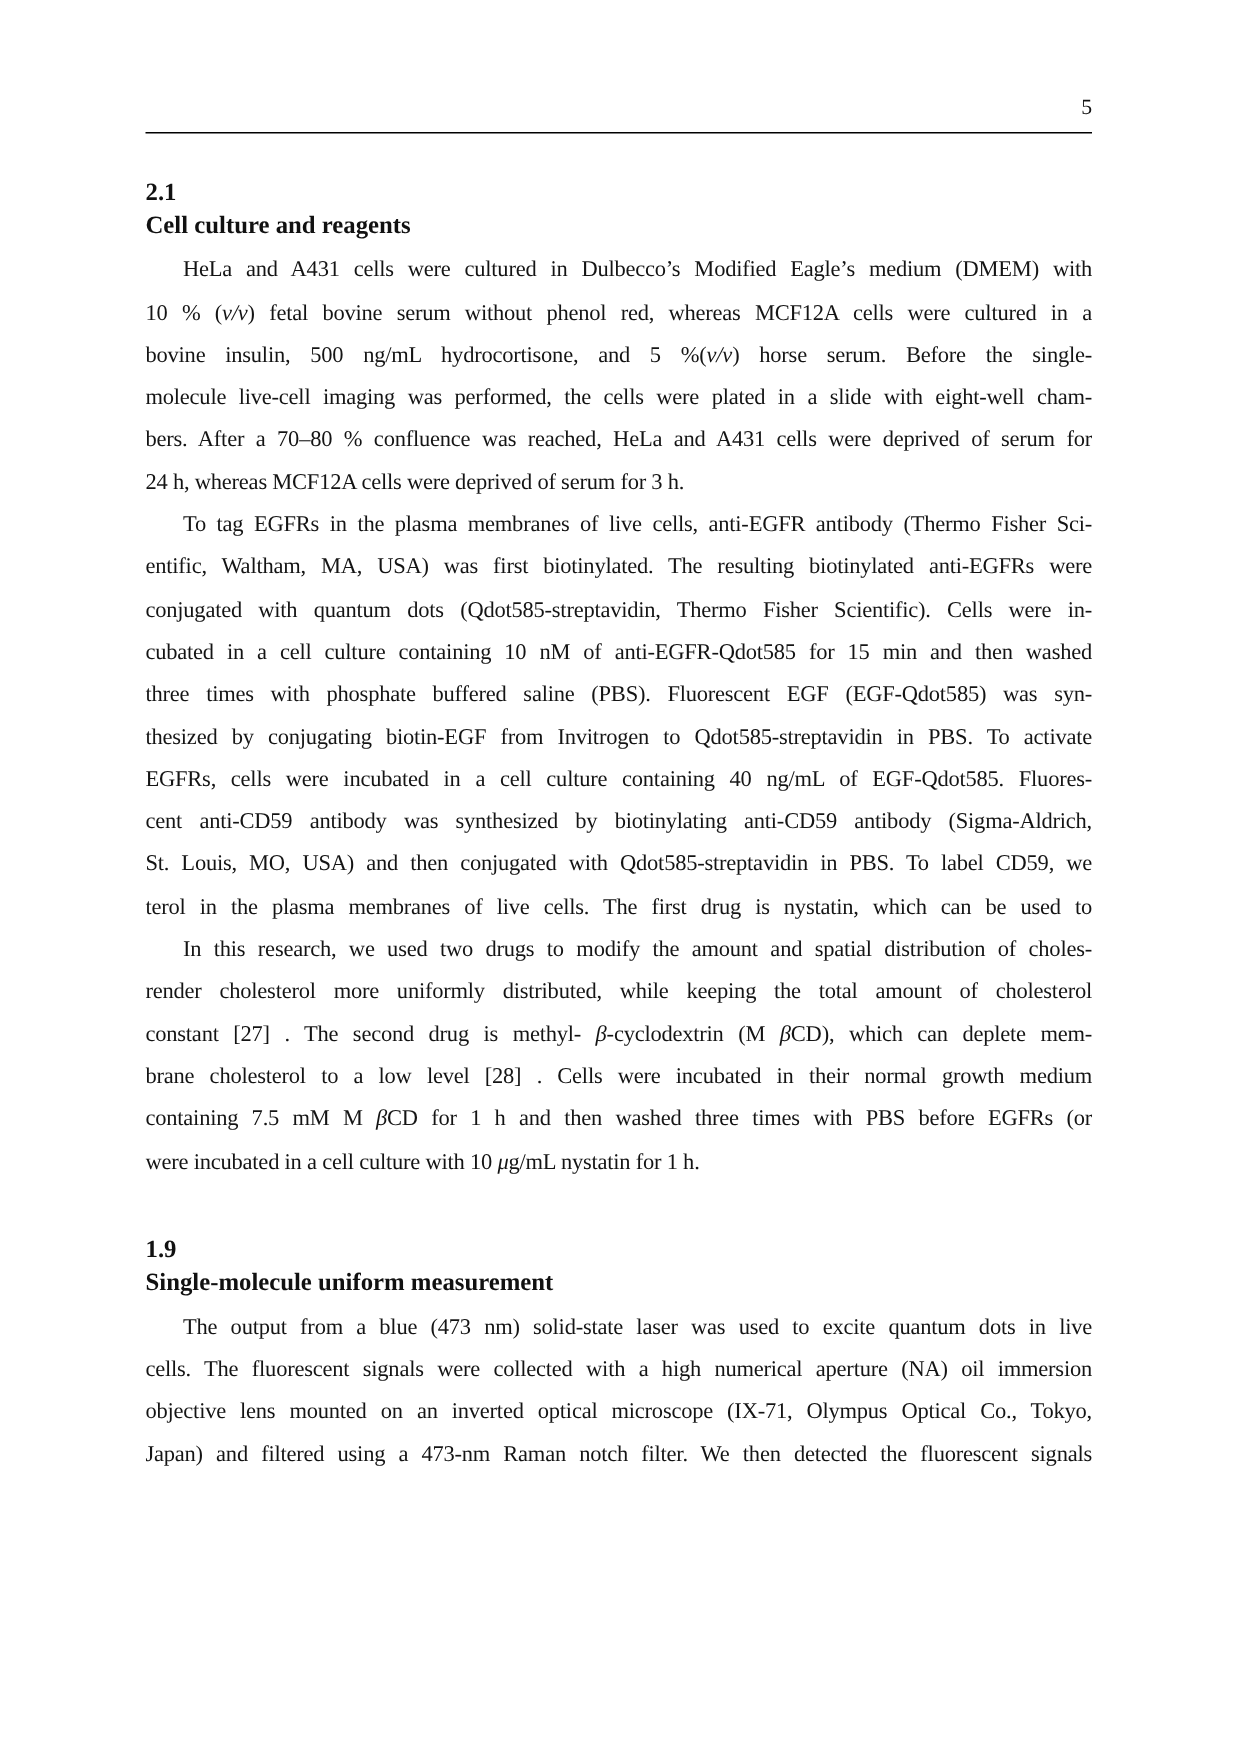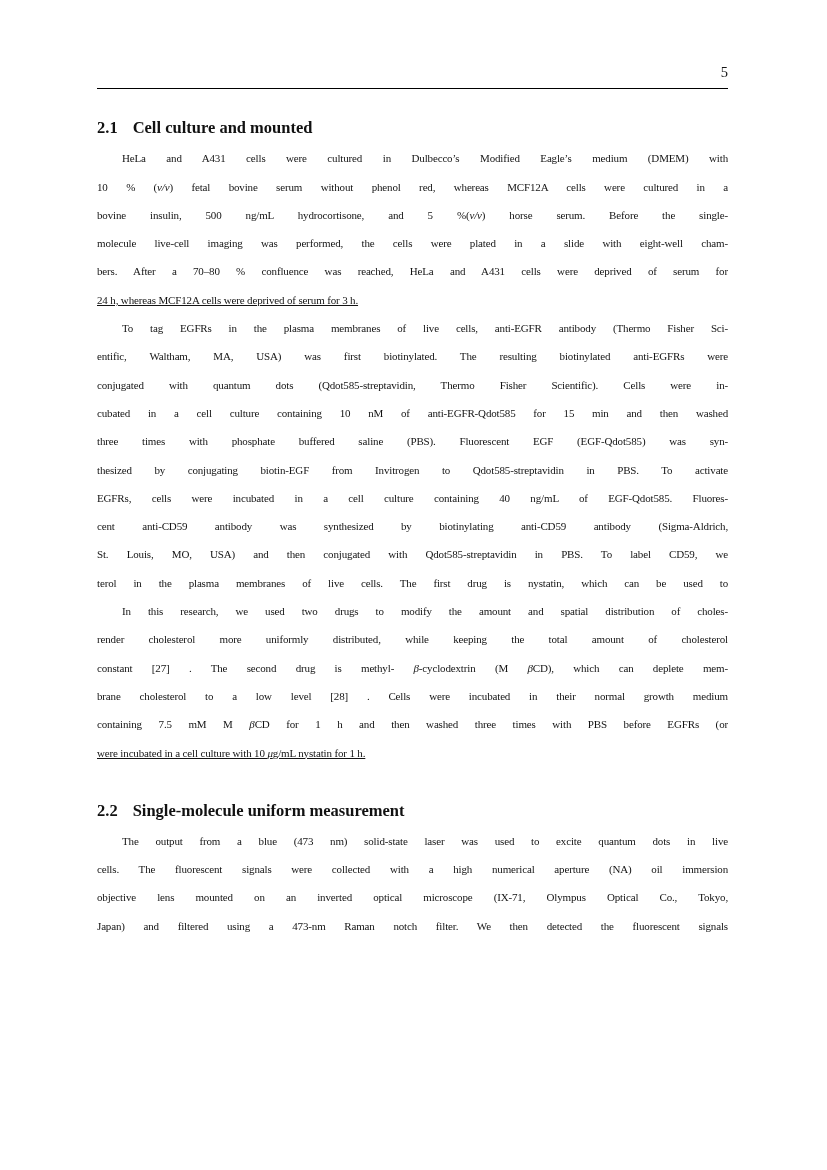--- a/index.html
+++ b/index.html
@@ -35,54 +35,55 @@
     margin: 6px 0 0 0;
   }
   .section { width: 100%; }
   .section-heading {
     display: flex;
     font-size: 16.5px;
     font-weight: bold;
     line-height: 22px;
     margin: 33px 0 5px 0;
     color: #111111;
+    flex-direction: column;
   }
   .section:first-of-type .section-heading { margin-top: 28px; }
   .section-number { margin-right: 15px; }
   .para {
     overflow-x: hidden;
   }
   .line {
-    font-size: 11px;
+    font-size: 15px;
     line-height: 28.3px;
     letter-spacing: -0.15px;
     text-align: justify;
     text-align-last: justify;
     white-space: normal;
   }
-  .line.lastline { text-align-last: left; text-decoration: underline; }
+  .line.lastline { text-align-last: left; }
   .line.firstline { text-indent: 25px; }
   i.math {
     font-style: italic;
     font-family: "Liberation Serif", "DejaVu Serif", serif;
   }
 </style>
 </head>
 <body>
 
 <div class="page">
   <div class="page-header">
     <div class="page-number">5</div>
     <hr class="header-rule">
   </div>
   <div id="document-body">
   <div class="section">
     <div class="section-heading">
       <span class="section-number">2.1</span>
-      <span class="section-title">Cell culture and mounted</span>
+      <span class="section-title">Cell culture and reagents</span>
     </div>
     <div class="section-paragraphs">
           <div class="para">
             <div class="line firstline">HeLa and A431 cells were cultured in Dulbecco’s Modified Eagle’s medium (DMEM) with</div>
             <div class="line">10 % (<i class="math">v/v</i>) fetal bovine serum without phenol red, whereas MCF12A cells were cultured in a</div>
             <div class="line">bovine insulin, 500 ng/mL hydrocortisone, and 5 %(<i class="math">v/v</i>) horse serum.  Before the single-</div>
             <div class="line">molecule live-cell imaging was performed, the cells were plated in a slide with eight-well cham-</div>
             <div class="line">bers. After a 70–80 % confluence was reached, HeLa and A431 cells were deprived of serum for</div>
             <div class="line lastline">24 h, whereas MCF12A cells were deprived of serum for 3 h.</div>
           </div>
@@ -104,21 +105,21 @@
             <div class="line">constant [27] .  The second drug is methyl- <i class="math">β</i>-cyclodextrin (M <i class="math">β</i>CD), which can deplete mem-</div>
             <div class="line">brane cholesterol to a low level [28] .  Cells were incubated in their normal growth medium</div>
             <div class="line">containing 7.5 mM M <i class="math">β</i>CD for 1 h and then washed three times with PBS before EGFRs (or</div>
             <div class="line lastline">were incubated in a cell culture with 10 <i class="math">μ</i>g/mL nystatin for 1 h.</div>
           </div>
         </div>
   </div>
 
   <div class="section">
     <div class="section-heading">
-      <span class="section-number">2.2</span>
+      <span class="section-number">1.9</span>
       <span class="section-title">Single-molecule uniform measurement</span>
     </div>
     <div class="section-paragraphs">
           <div class="para">
             <div class="line firstline">The output from a blue (473 nm) solid-state laser was used to excite quantum dots in live</div>
             <div class="line">cells. The fluorescent signals were collected with a high numerical aperture (NA) oil immersion</div>
             <div class="line">objective lens mounted on an inverted optical microscope (IX-71, Olympus Optical Co., Tokyo,</div>
             <div class="line">Japan) and filtered using a 473-nm Raman notch filter. We then detected the fluorescent signals</div>
           </div>
         </div>

